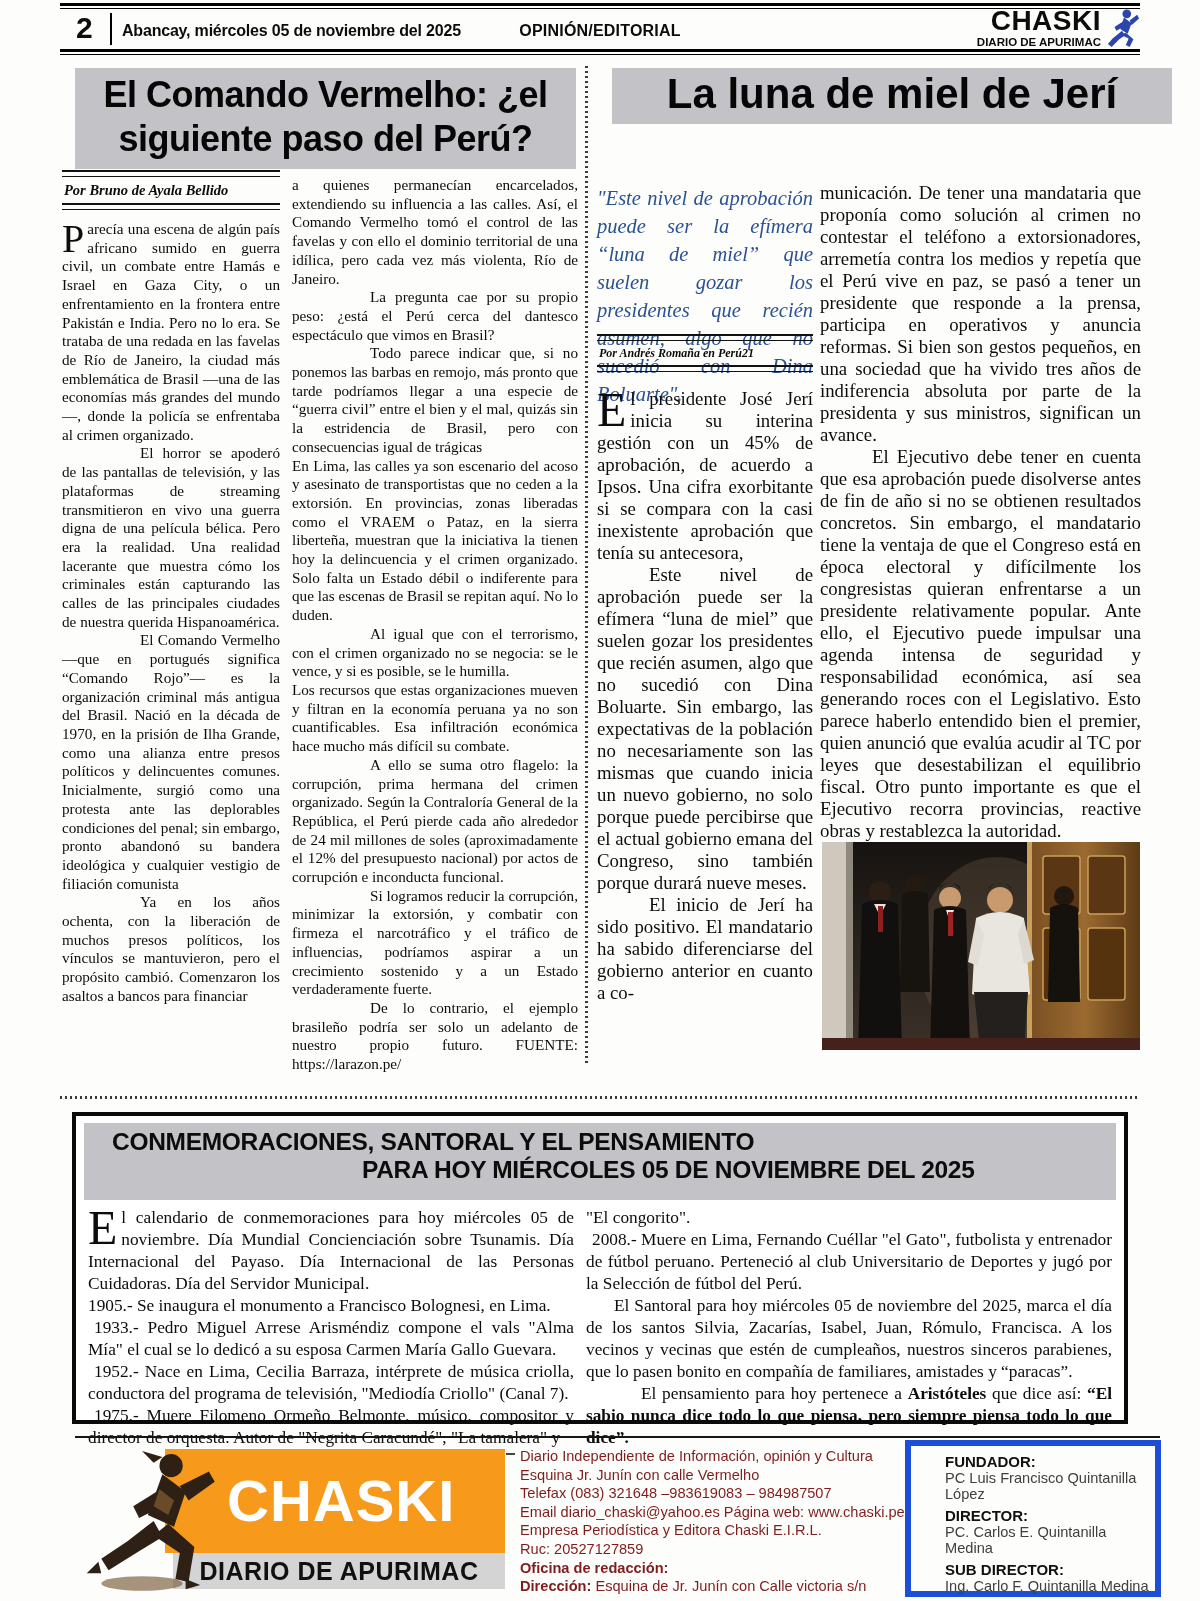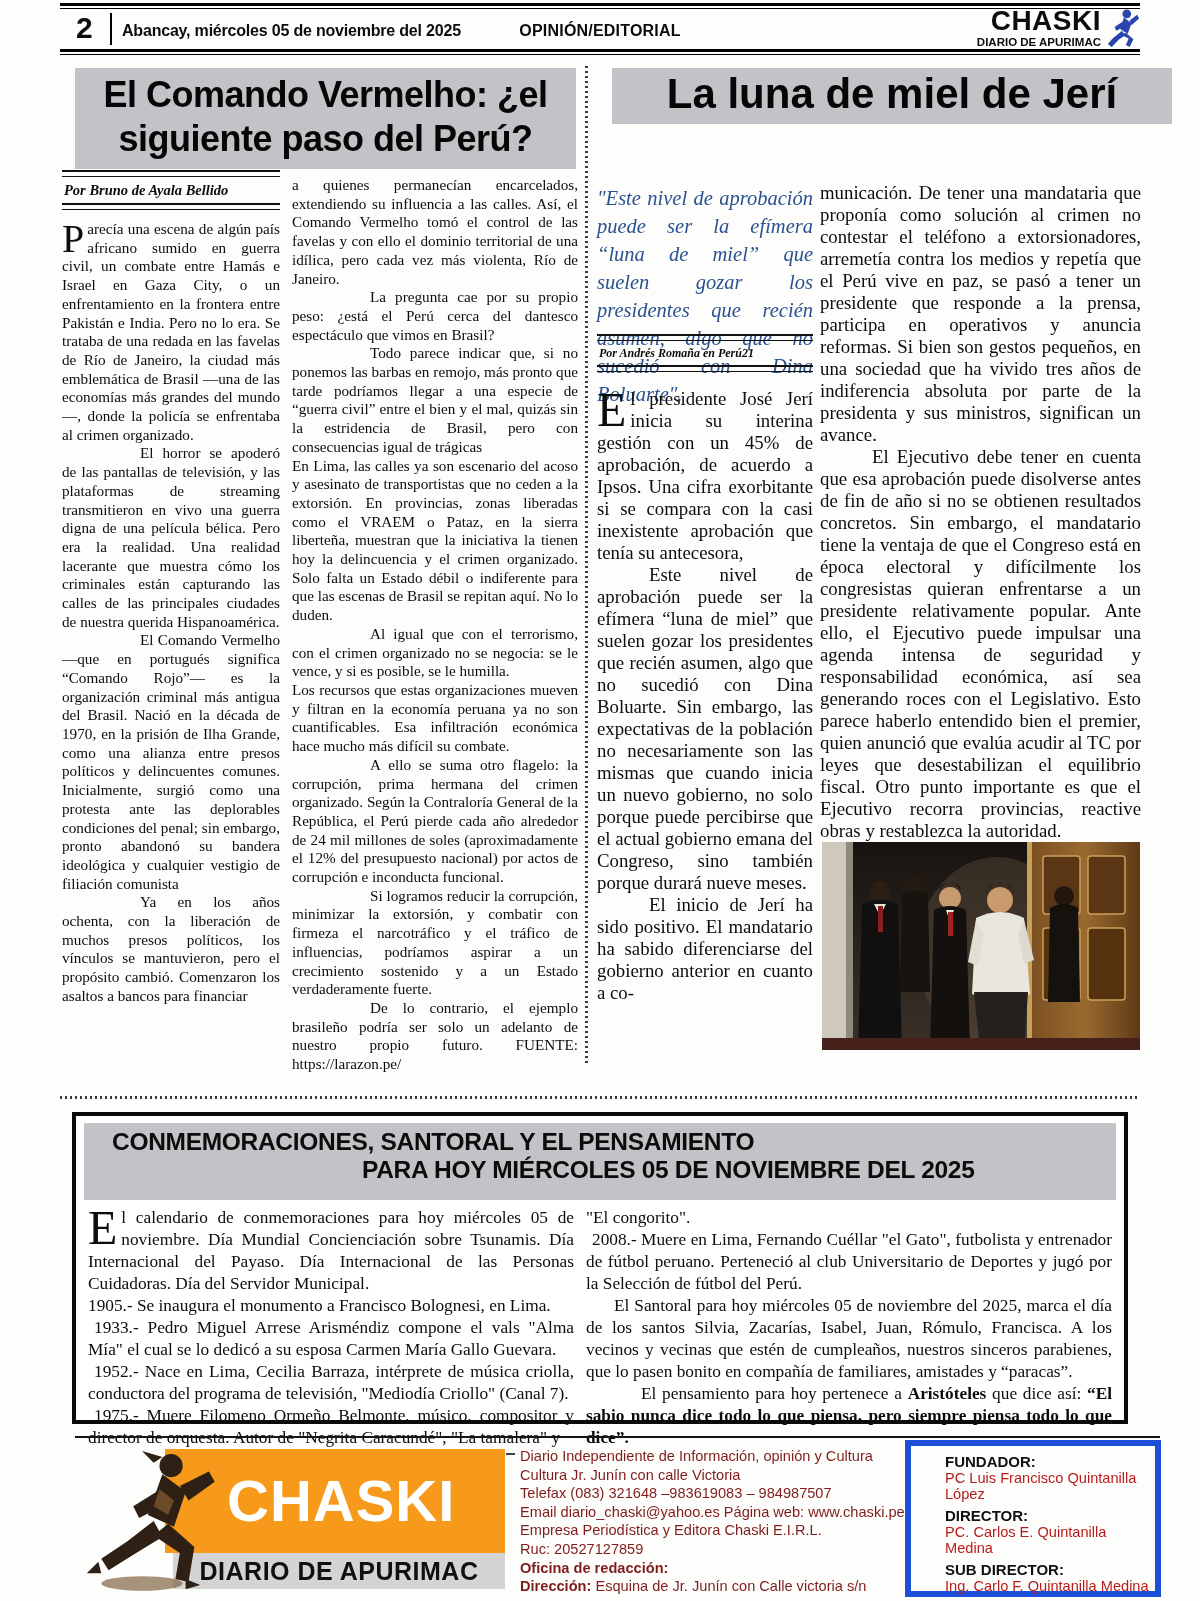--- a/index.html
+++ b/index.html
@@ -87,21 +87,21 @@
   .logo-runner{position:absolute;left:0;top:2px;width:160px;height:148px;z-index:2;}
   .info{position:absolute;left:520px;top:1447px;width:386px;
         font:400 14.6px/18.6px "Liberation Sans",sans-serif;color:#7f1d1d;}
   .info-dash{position:absolute;left:-14px;top:6px;width:9px;height:2px;background:#444;}
   .info .b{font-weight:700;}
   .info b{font-weight:700;}
   .staff{position:absolute;left:905px;top:1440px;width:256px;height:157px;border:6px solid #1d4ed8;
          box-sizing:border-box;padding:8px 6px 0 34px;font-family:"Liberation Sans",sans-serif;}
   .staff-entry{margin-bottom:6px;}
   .staff .role{font:700 15px/16px "Liberation Sans",sans-serif;color:#111;}
-  .staff .name{font:400 14.6px/16px "Liberation Sans",sans-serif;color:#b91c1c;}
+  .staff .name{font:400 14.6px/16px "Liberation Sans",sans-serif;color:#404040;}
 </style>
 </head>
 <body>
 
 <div class="page">
 
   <div class="rule r-top-a"></div>
   <div class="rule r-top-b"></div>
 
   <div class="pagenum">2</div>
@@ -273,21 +273,21 @@
         <path d="M74 92 L84 96 L74 99 Z"></path>
         <path d="M14 80 L6 88 L16 88 Z"></path>
       </g>
       <path d="M56 30 L66 38 L62 48 L52 42 Z" fill="#6b4a28"></path>
     </svg>
   </div>
 
   <div class="info">
     <div class="info-dash"></div>
     <div class="info-line">Diario Independiente de Información, opinión y Cultura</div>
-    <div class="info-line">Cultura  Jr. Junín con calle Victoria</div>
+    <div class="info-line">Esquina  Jr. Junín con calle Vermelho</div>
     <div class="info-line">Telefax (083) 321648 –983619083 – 984987507</div>
     <div class="info-line">Email diario_chaski@yahoo.es  Página web: www.chaski.pe</div>
     <div class="info-line">Empresa Periodística y Editora Chaski E.I.R.L.</div>
     <div class="info-line">Ruc: 20527127859</div>
     <div class="info-line b">Oficina de redacción:</div>
     <div class="info-line"><b>Dirección:</b><span> Esquina de Jr. Junín con Calle victoria  s/n</span></div>
   </div>
 
   <div class="staff">
     <div class="staff-entry">

